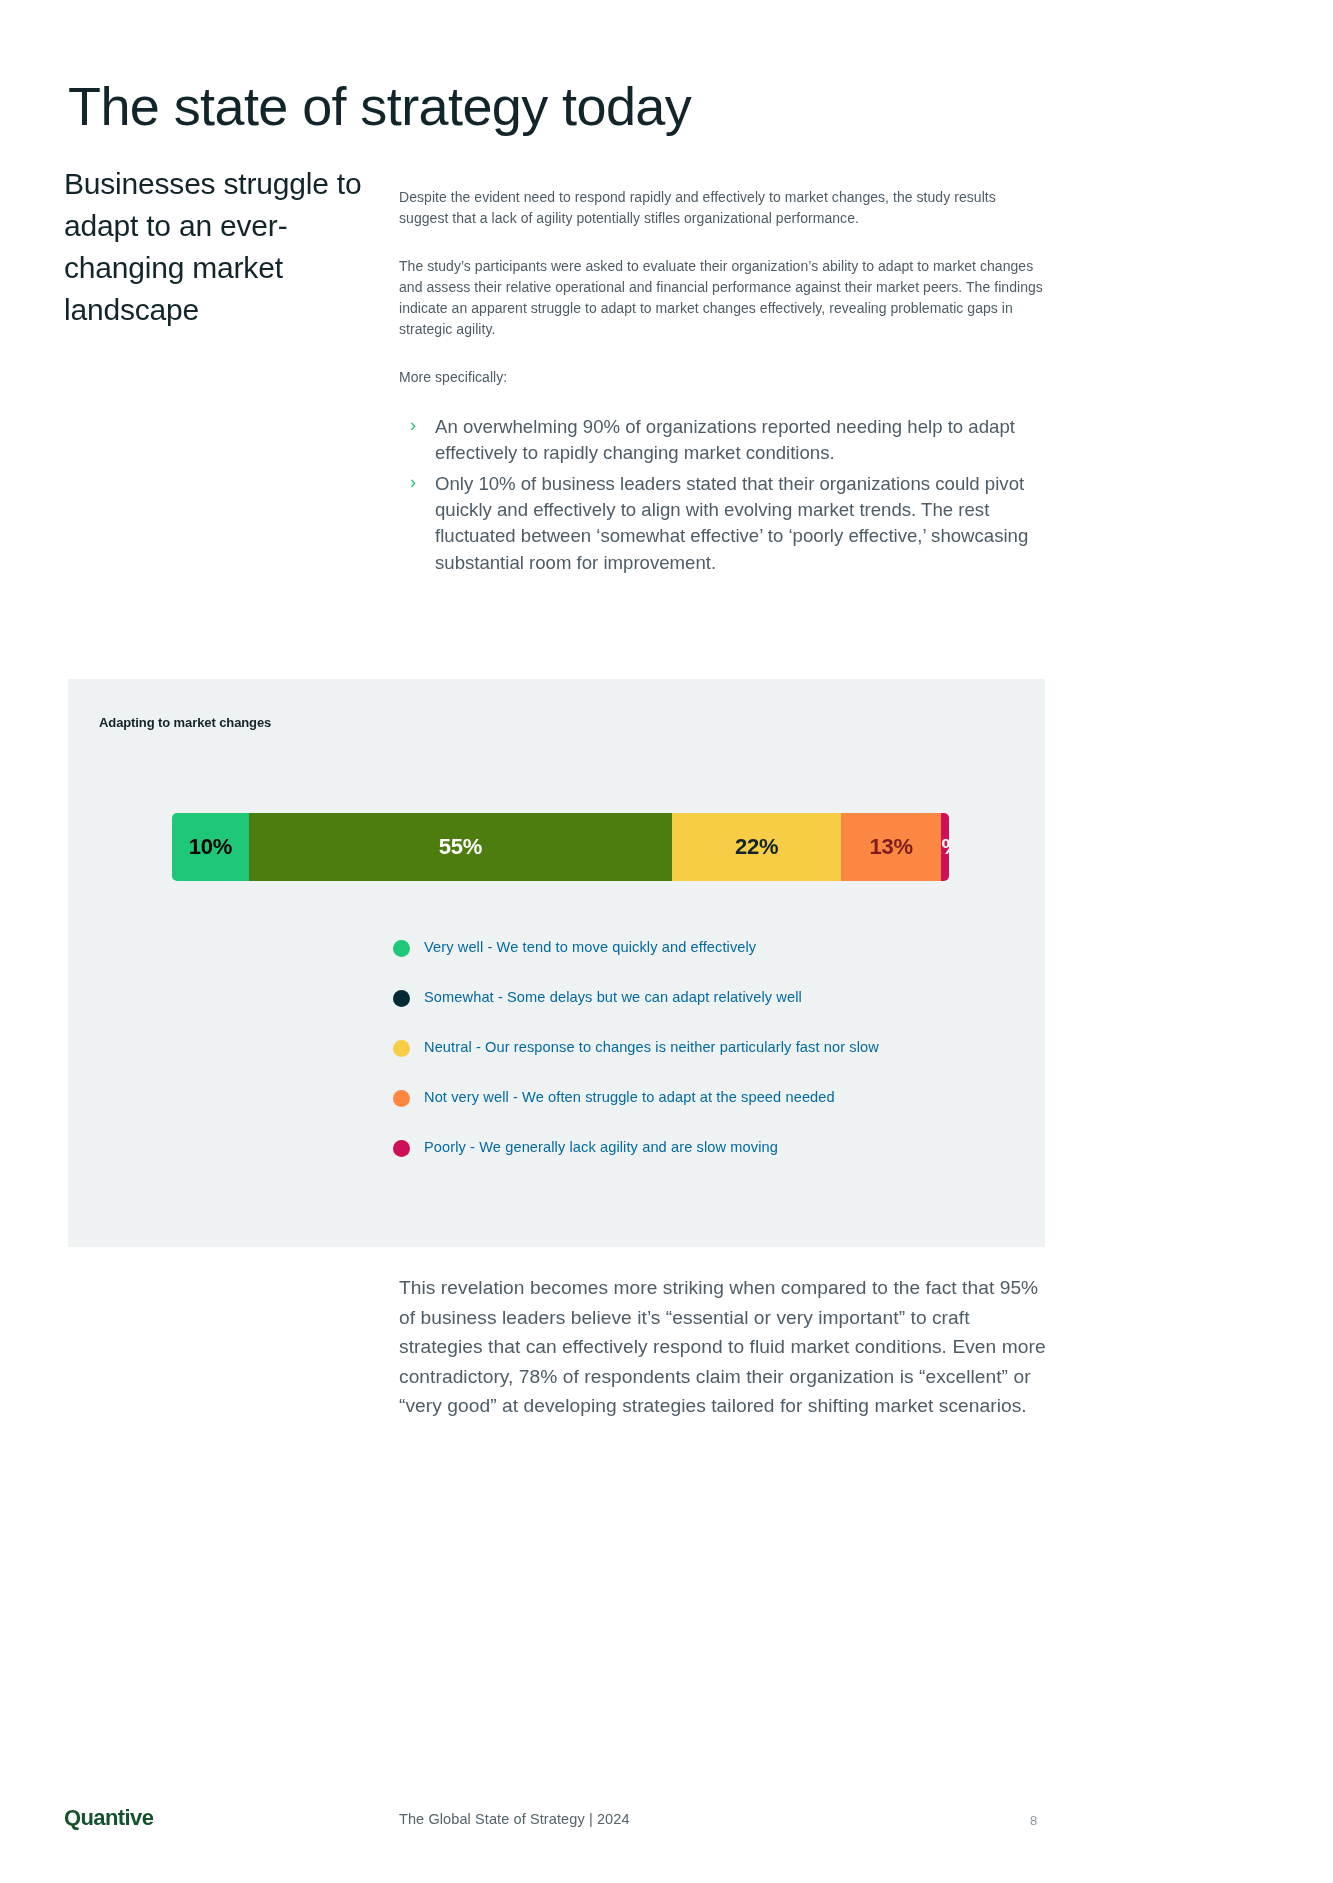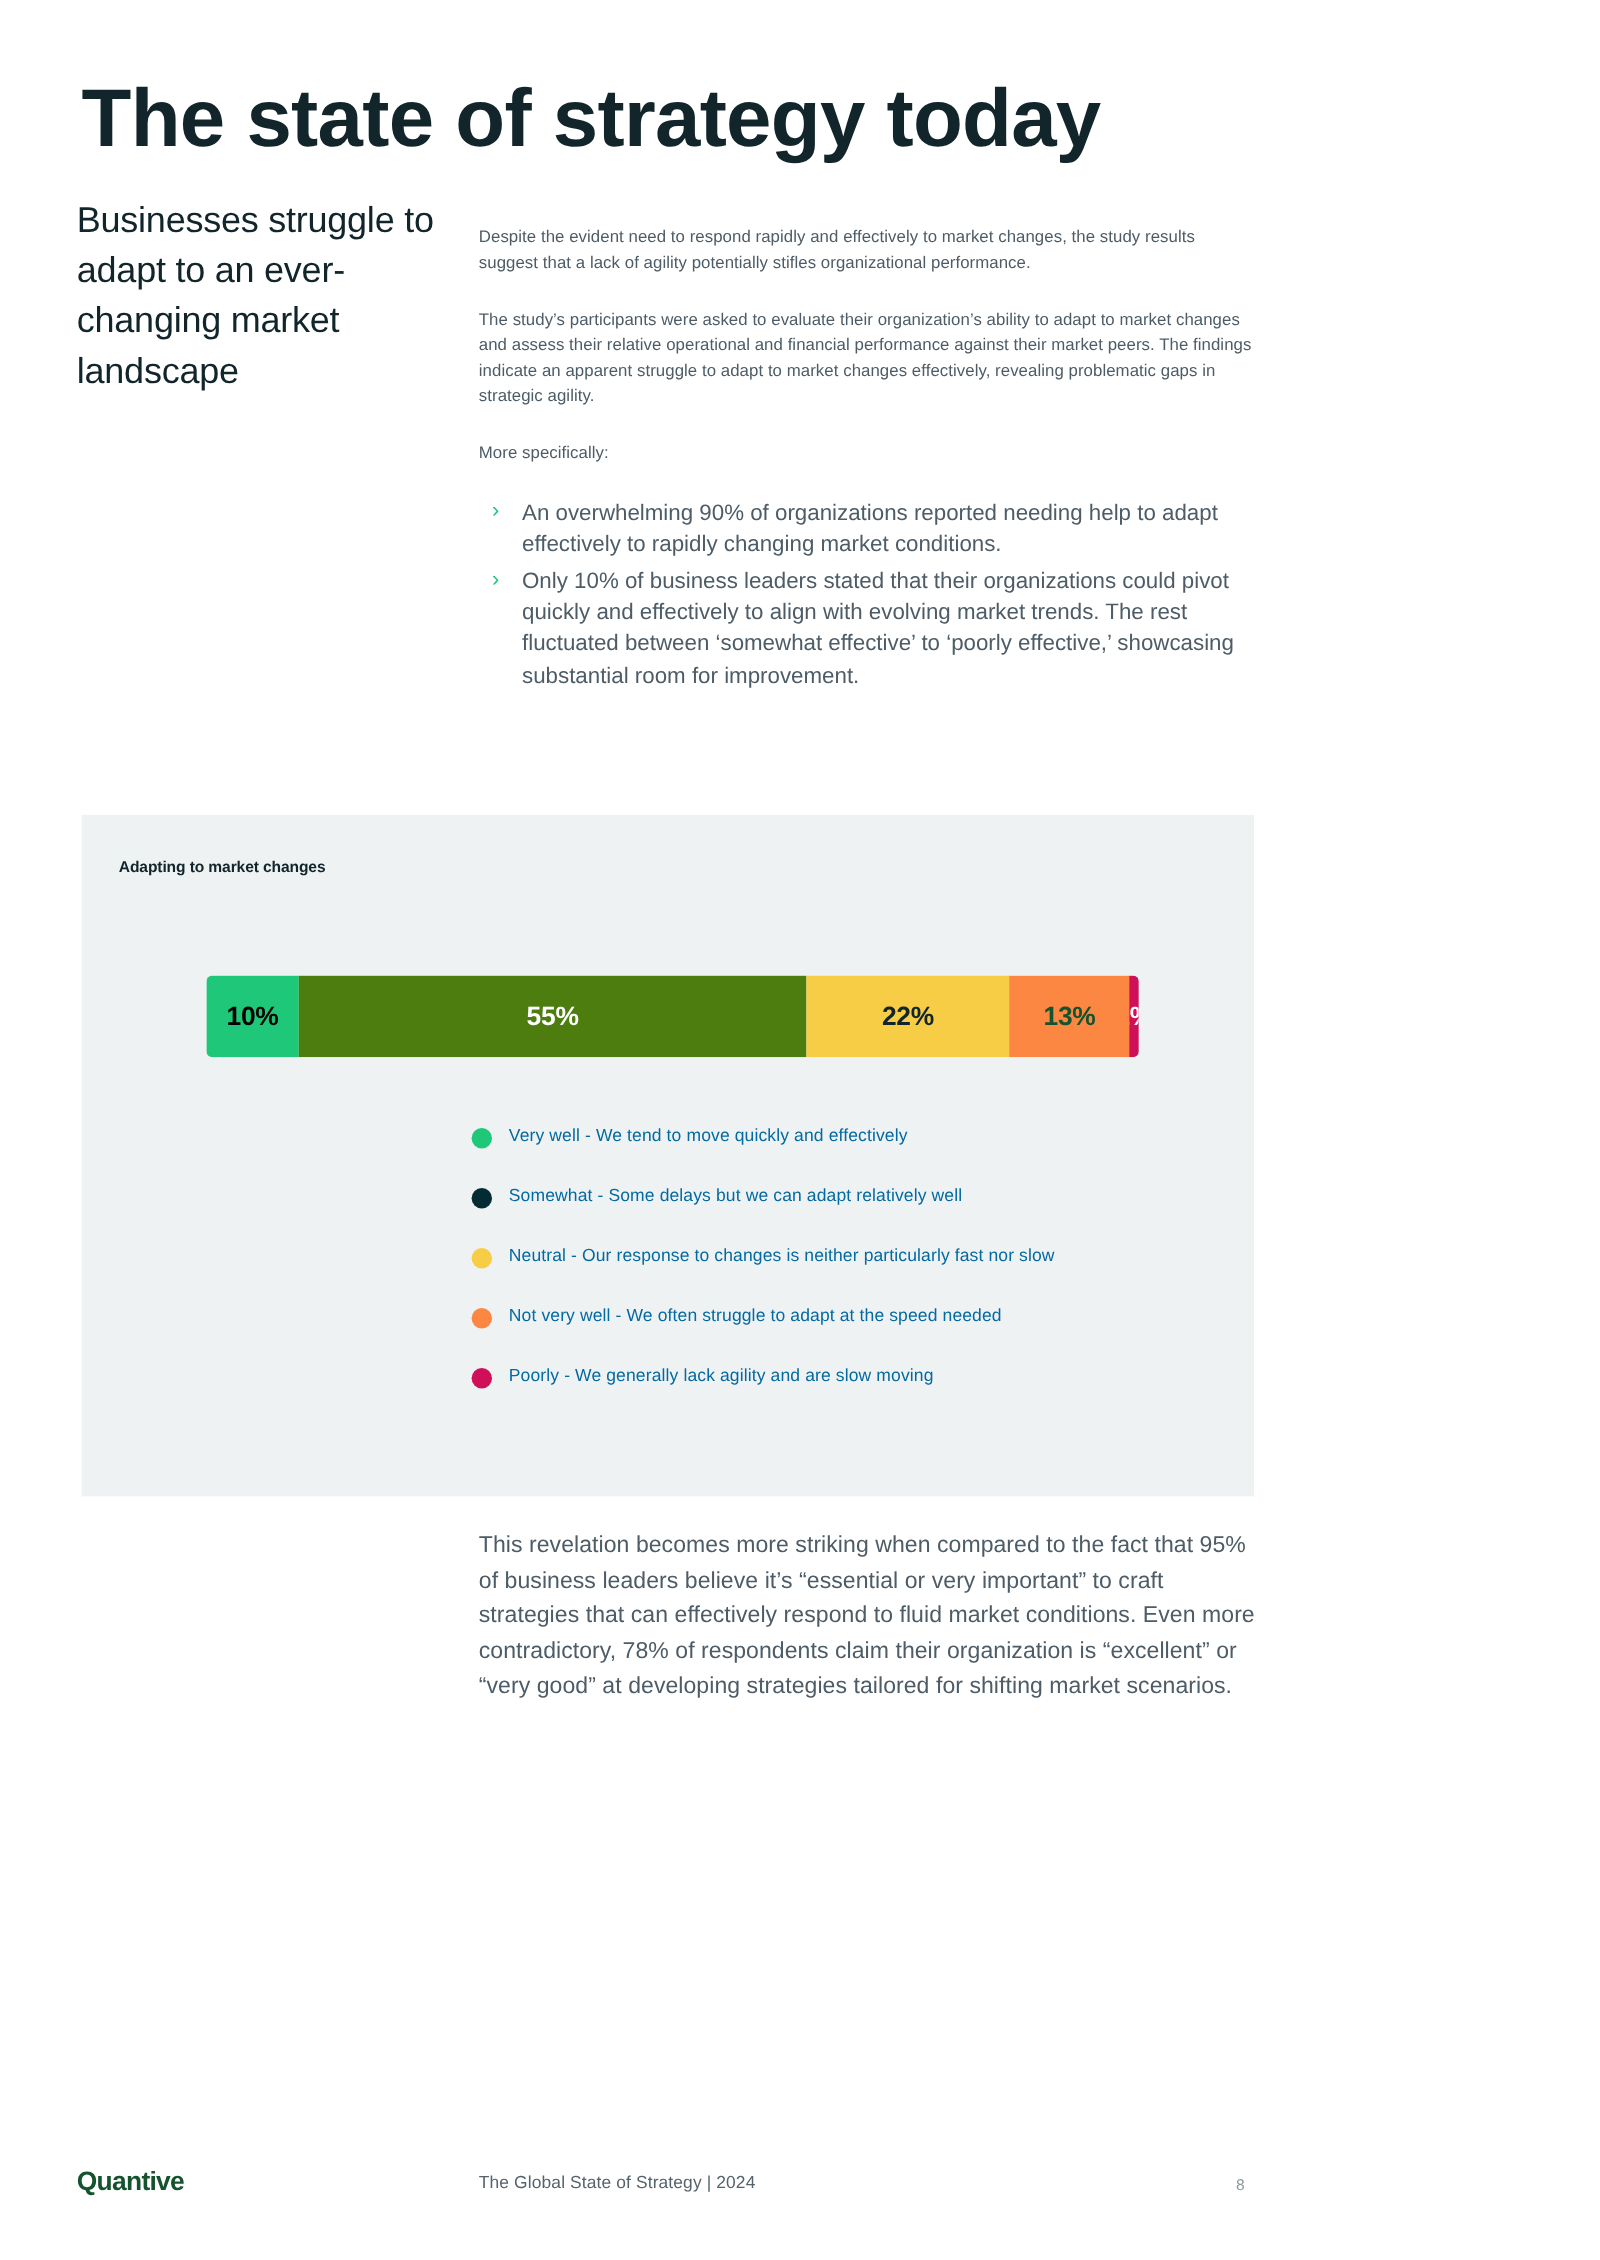--- a/index.html
+++ b/index.html
@@ -20,23 +20,23 @@
     position: relative;
     width: 1333px;
     height: 1883px;
     background: #ffffff;
   }
 
   
   .page-title {
     position: absolute;
     left: 68px;
-    top: 61px;
-    font-size: 68px;
-    font-weight: 700;
+    top: 76px;
+    font-size: 54px;
+    font-weight: 400;
     letter-spacing: -0.6px;
     color: #11252b;
     line-height: 1.12;
   }
 
   
   .columns {
     position: absolute;
     left: 0;
     top: 163px;
@@ -257,21 +257,21 @@
     <div class="stacked-bar" id="stacked-bar">
         <div class="seg" style="width: 9.90099%; background: rgb(31, 200, 121); color: #000000;">
           <span>10%</span>
         </div>
         <div class="seg" style="width: 54.4554%; background: #4d7c0f; color: rgb(255, 255, 255);">
           <span>55%</span>
         </div>
         <div class="seg" style="width: 21.7822%; background: rgb(247, 205, 70); color: rgb(17, 37, 43);">
           <span>22%</span>
         </div>
-        <div class="seg" style="width: 12.8713%; background: rgb(251, 135, 66); color: #14532d;">
+        <div class="seg" style="width: 12.8713%; background: rgb(251, 135, 66); color: #7f1d1d;">
           <span>13%</span>
         </div>
         <div class="seg" style="width: 0.990099%; background: rgb(207, 15, 87); color: rgb(255, 255, 255);">
           <span>1%</span>
         </div>
       </div>
 
     <div class="legend" id="chart-legend">
         <div class="legend-row">
           <span class="legend-dot" style="background: rgb(31, 200, 121);"></span>

